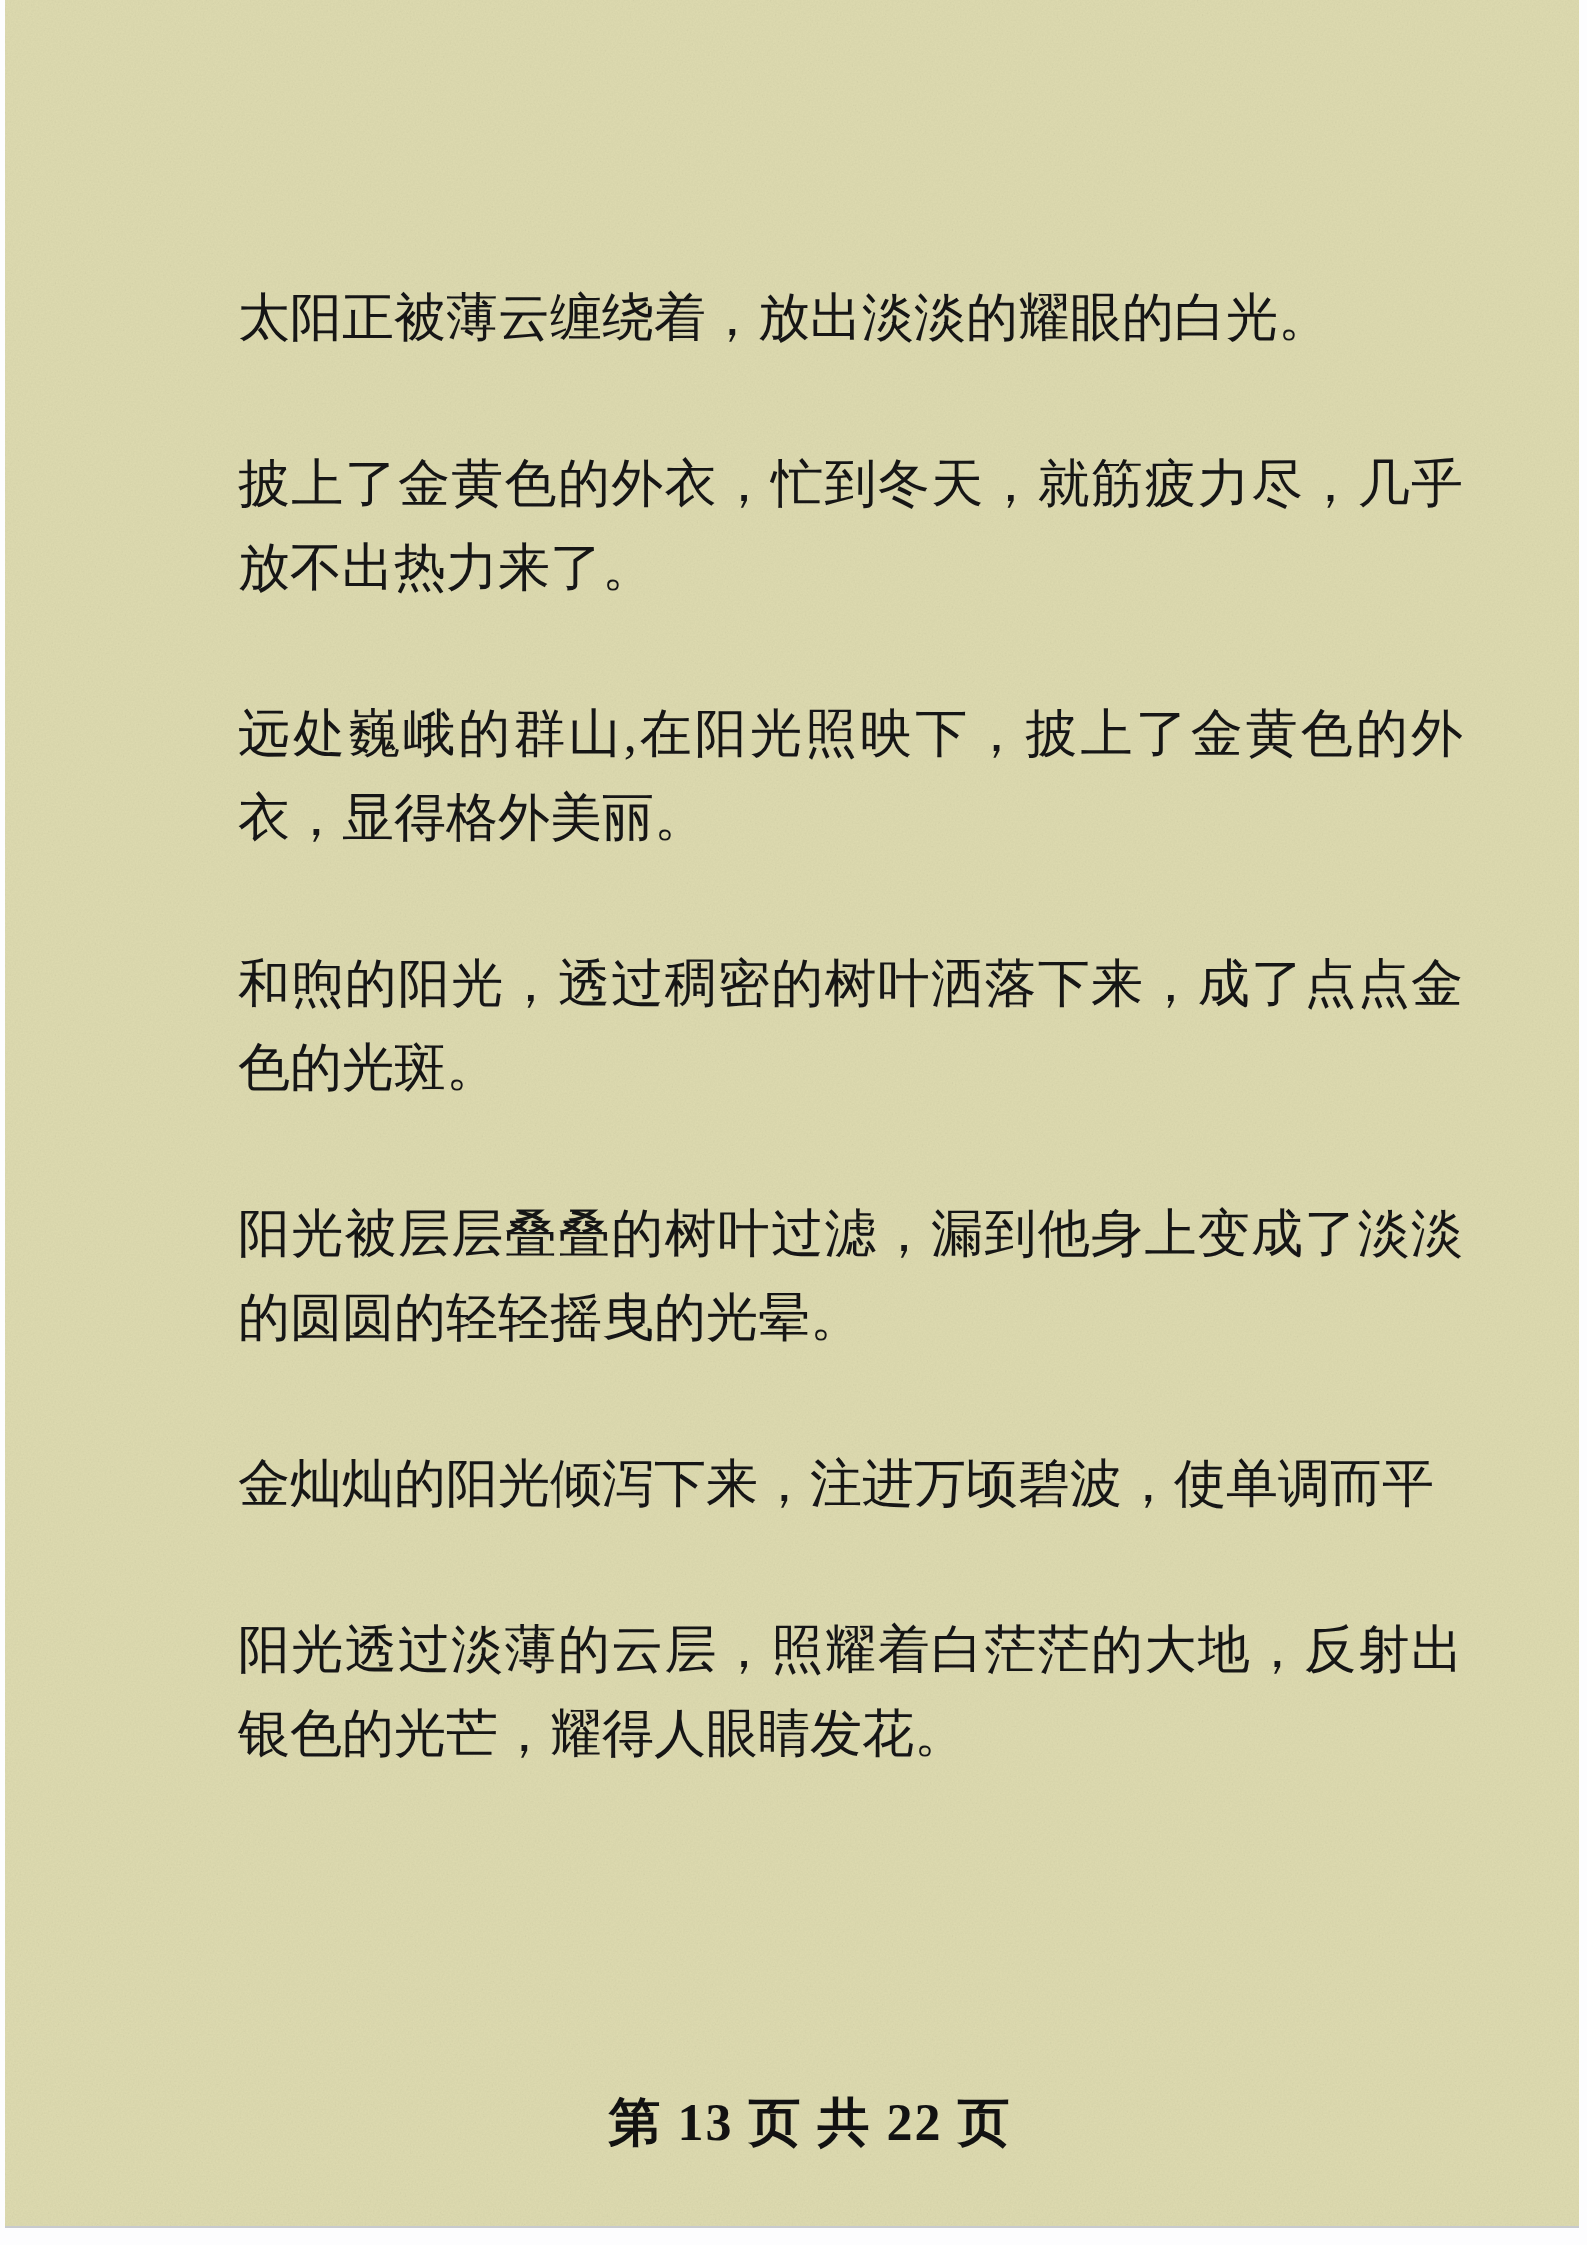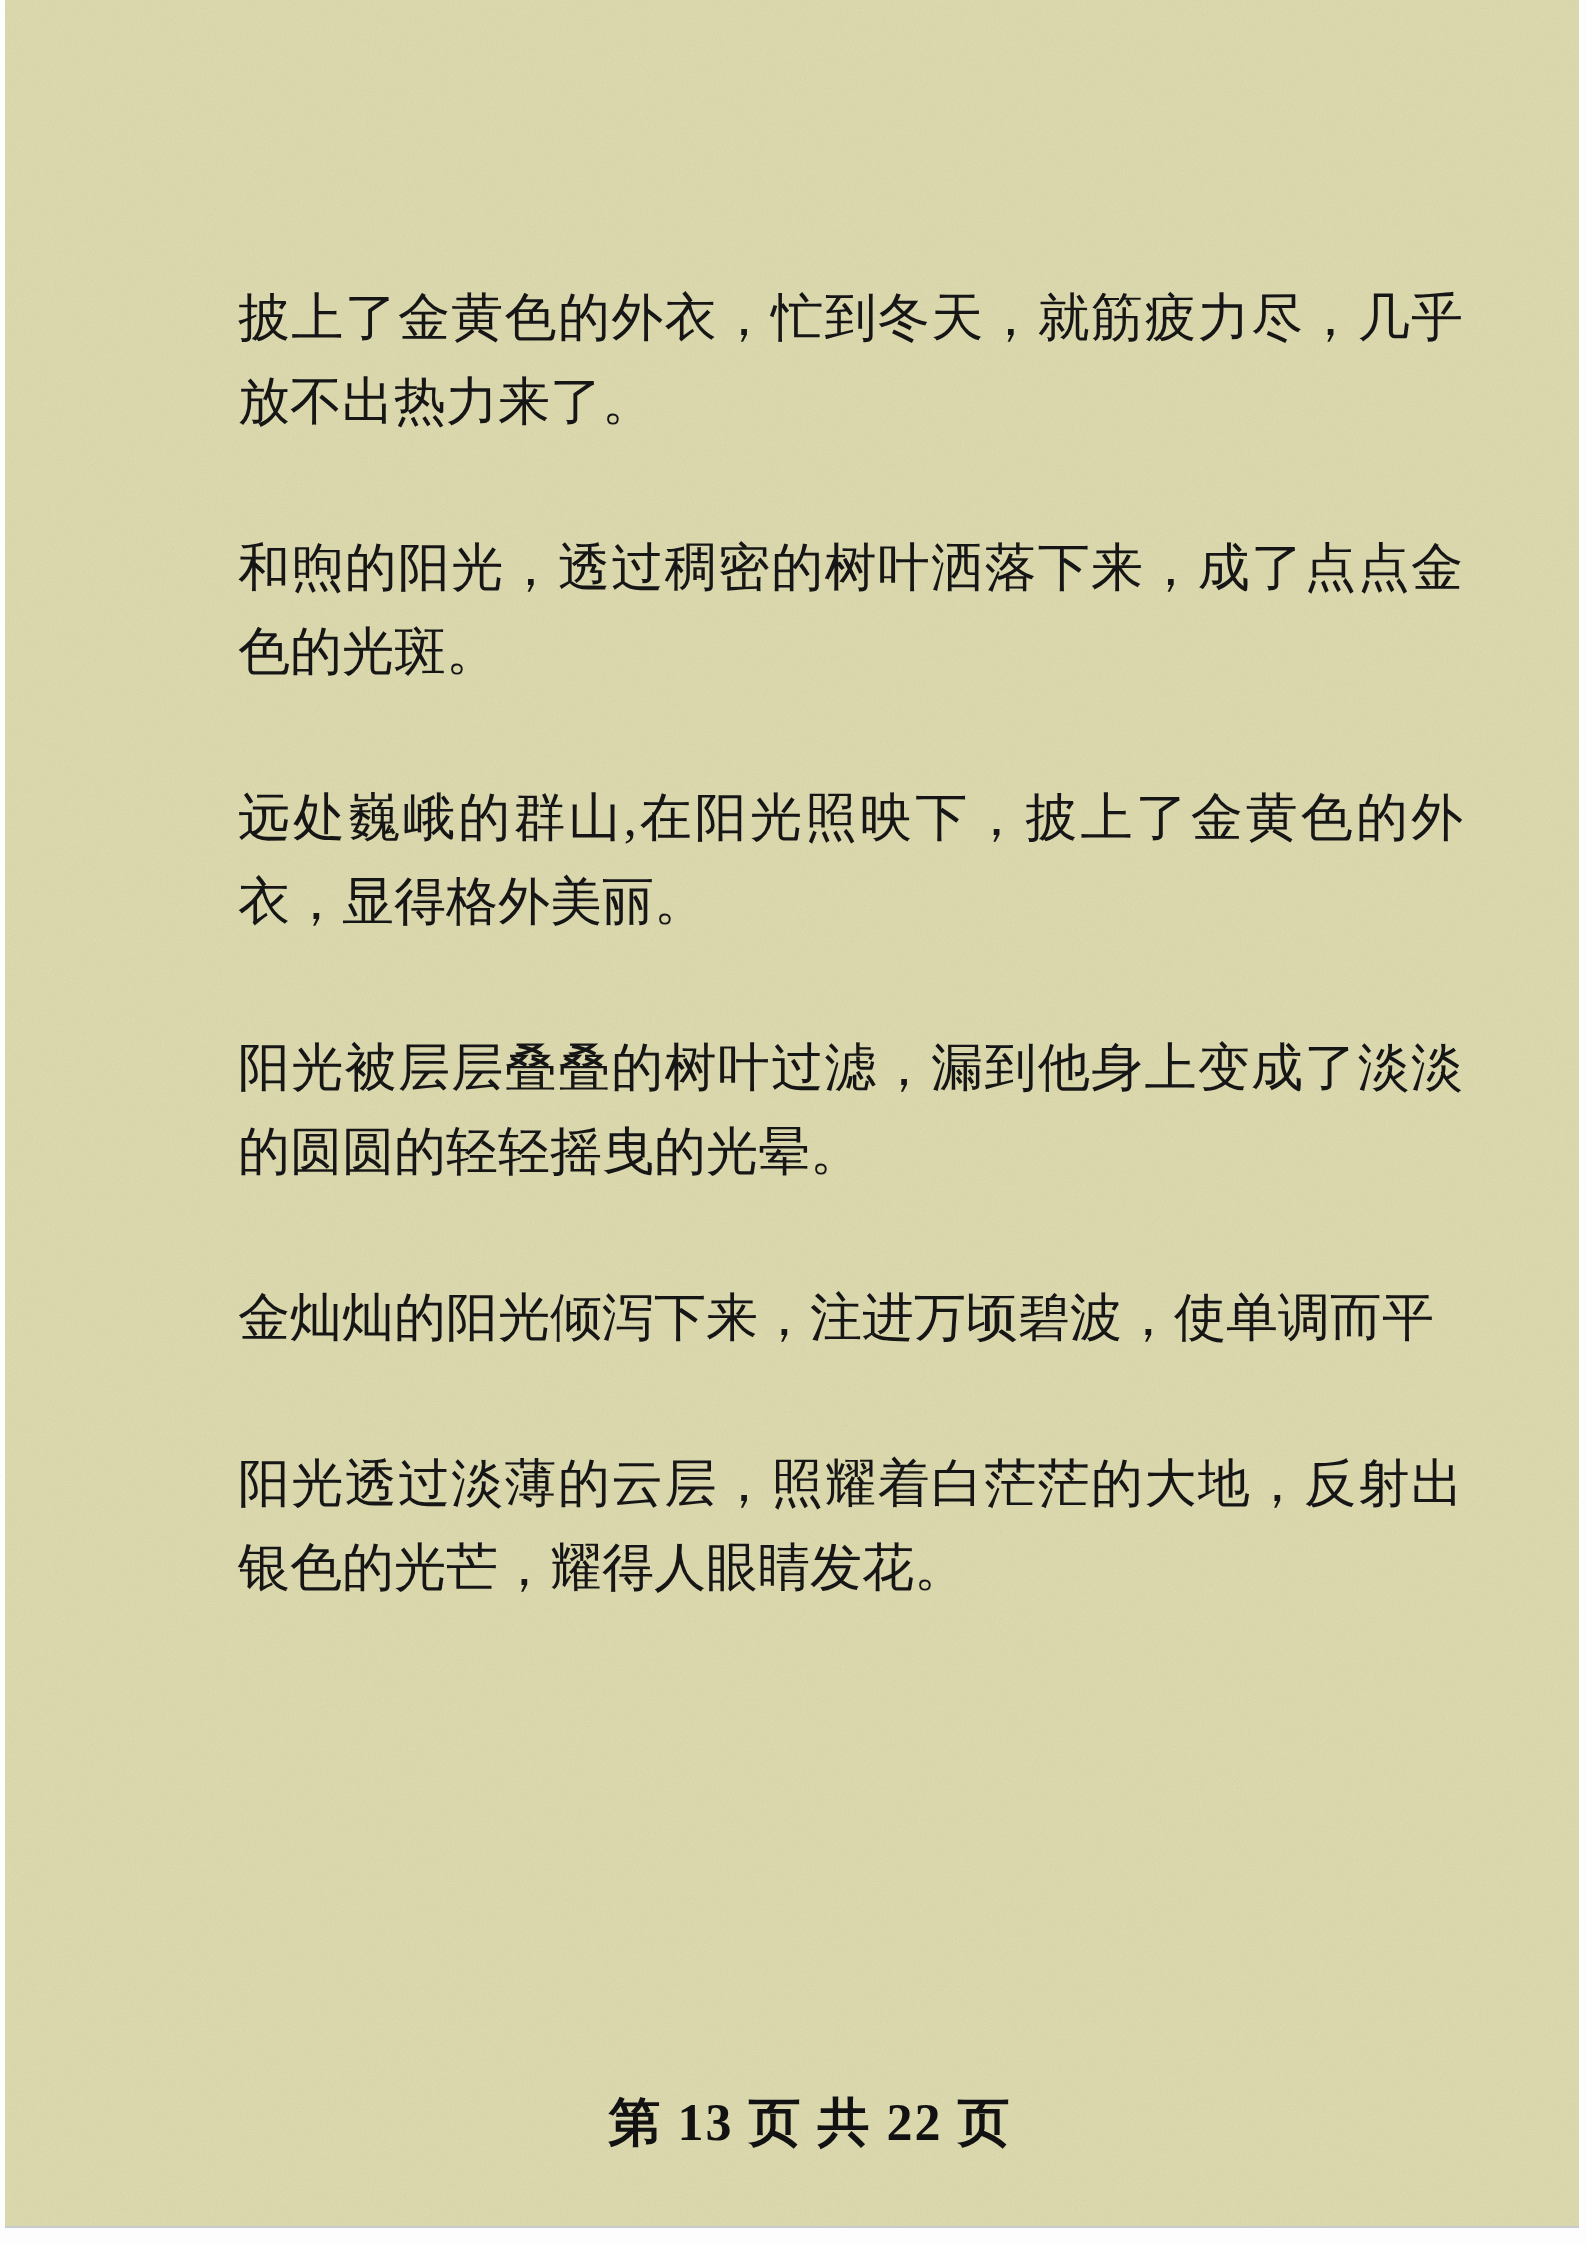--- a/index.html
+++ b/index.html
@@ -69,23 +69,24 @@
 
   <svg class="grain" xmlns="http://www.w3.org/2000/svg" width="1574" height="2226" preserveAspectRatio="none">
     <filter id="grain-f" x="0" y="0" width="100%" height="100%">
       <feTurbulence type="fractalNoise" baseFrequency="0.6" numOctaves="2" stitchTiles="stitch"></feTurbulence>
       <feColorMatrix type="saturate" values="0"></feColorMatrix>
     </filter>
     <rect width="100%" height="100%" filter="url(#grain-f)"></rect>
   </svg>
 
   <div class="content">
+    <p class="para">太阳正被薄云缠绕着，放出淡淡的耀眼的白光。</p>
     <p class="para">披上了金黄色的外衣，忙到冬天，就筋疲力尽，几乎放不出热力来了。</p>
+    <p class="para">远处巍峨的群山,在阳光照映下，披上了金黄色的外衣，显得格外美丽。</p>
     <p class="para">和煦的阳光，透过稠密的树叶洒落下来，成了点点金色的光斑。</p>
-    <p class="para">远处巍峨的群山,在阳光照映下，披上了金黄色的外衣，显得格外美丽。</p>
     <p class="para">阳光被层层叠叠的树叶过滤，漏到他身上变成了淡淡的圆圆的轻轻摇曳的光晕。</p>
     <p class="para">金灿灿的阳光倾泻下来，注进万顷碧波，使单调而平</p>
     <p class="para">阳光透过淡薄的云层，照耀着白茫茫的大地，反射出银色的光芒，耀得人眼睛发花。</p>
   </div>
 
   <div class="footer">
     <span>第 13 页 共 22 页</span>
   </div>
 
 </div>

